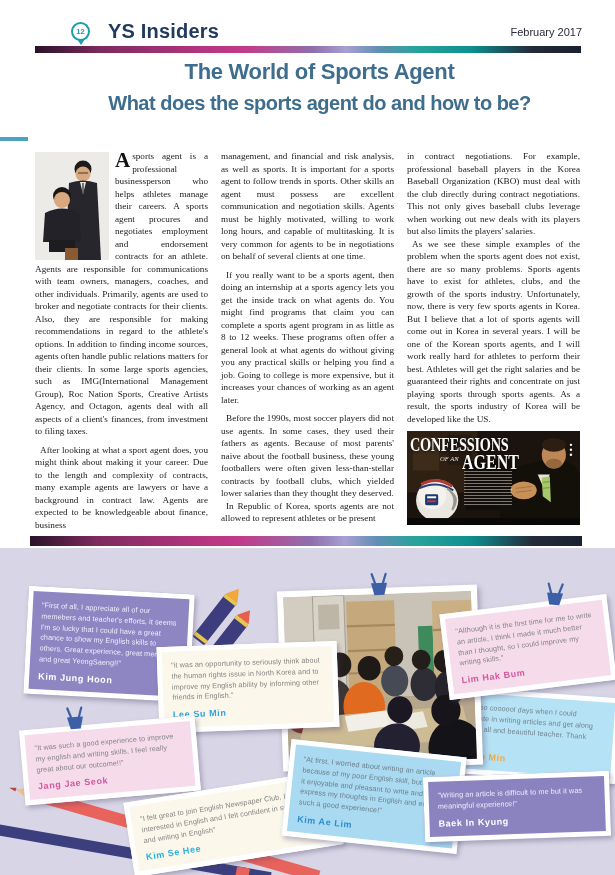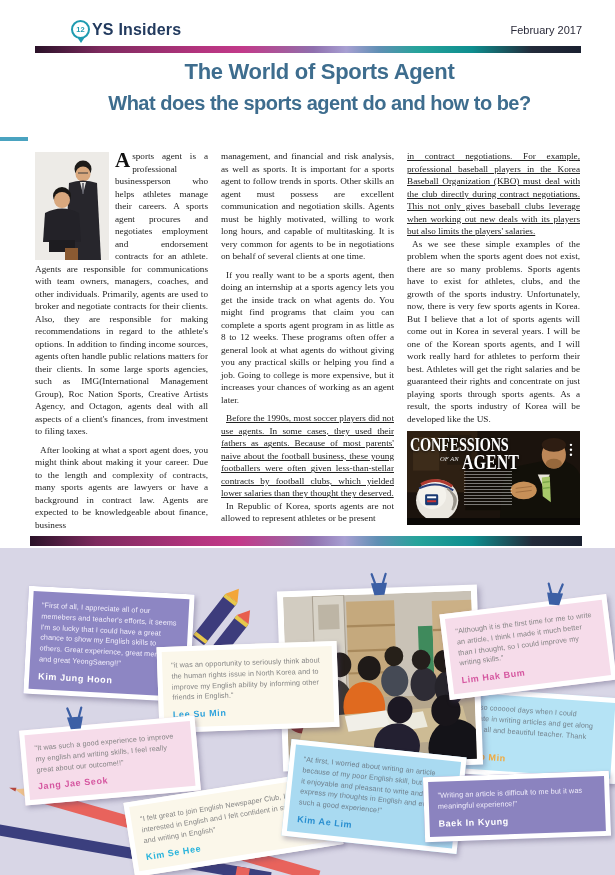--- a/index.html
+++ b/index.html
@@ -2,27 +2,27 @@
 <html><head>
 <meta charset="utf-8">
 <style>
   html,body{margin:0;padding:0;background:#fff;}
   .page{position:relative;width:615px;height:875px;overflow:hidden;background:#fff;
         font-family:"Liberation Sans",sans-serif;}
 
   
   .masthead{position:absolute;top:20px;left:33px;right:33px;display:flex;
             justify-content:space-between;align-items:center;}
-  .mast-left{display:flex;align-items:center;gap:2px;padding-left:38px;}
+  .mast-left{display:flex;align-items:center;gap:18px;padding-left:38px;}
   .pin{position:relative;width:15px;height:15px;border:2px solid #1f9bb0;border-radius:50%;
        display:flex;align-items:center;justify-content:center;
        font-size:7.5px;font-weight:bold;color:#1f9bb0;background:#fff;}
   .pin::after{content:"";position:absolute;left:50%;top:15px;transform:translateX(-50%);
        border-left:4px solid transparent;border-right:4px solid transparent;border-top:6px solid #1f9bb0;}
-  .mast-title{font-size:16px;font-weight:bold;color:#223a5e;letter-spacing:0.2px;}
+  .mast-title{font-size:20px;font-weight:bold;color:#223a5e;letter-spacing:0.2px;}
   .issue-date{font-size:11px;color:#2b2b3a;}
 
   .grad{background:linear-gradient(90deg,#2a1228 0%,#7d2a5e 12%,#b3347e 30%,#c23a8a 38%,
         #a45b9d 46%,#8f6fae 51%,#a79fd2 57%,#5f8fb4 63%,#27a39b 70%,#0e8e8f 80%,
         #232b3a 91%,#1a2030 100%);}
   .bar-top{position:absolute;top:46px;left:35px;width:546px;height:7px;}
   .bar-bottom{position:absolute;top:536px;left:30px;width:552px;height:10px;}
 
   
   .title-block{position:absolute;top:57px;left:12px;width:615px;text-align:center;color:#3e6d8e;}
@@ -30,21 +30,21 @@
   .title-l2{font-size:20px;font-weight:bold;line-height:32px;letter-spacing:-0.5px;}
   .byline{margin-top:5px;font-size:9.5px;color:#9b9b9b;}
   .accent-strip{position:absolute;top:137px;left:0;width:28px;height:4px;background:#4aa3c0;}
 
   
   .article{position:absolute;top:150px;left:35px;width:546px;height:388px;display:flex;gap:13px;
            overflow:hidden;}
   .col{width:173px;font-family:"Liberation Serif",serif;font-size:9.2px;line-height:1.36;
        color:#222;text-align:justify;}
   .para{margin:0 0 6px;}
-  .para.tight{margin-bottom:0;text-decoration:underline;}
+  .para.tight{margin-bottom:0;}
   .para.indent{text-indent:5px;}
   .dropcap{float:left;font-size:21px;line-height:17px;font-weight:bold;padding:2px 2px 0 0;color:#111;}
   .art-photo{float:left;width:74px;height:108px;margin:2px 6px 2px 0;background:#edebe7;}
   .art-photo svg{display:block;width:100%;height:100%;}
 
   
   .confess{position:relative;width:173px;height:94px;margin-top:5px;overflow:hidden;background:#1b130d;}
   .confess svg{position:absolute;inset:0;width:100%;height:100%;}
   .conf-t1{position:absolute;left:3px;top:1px;font-size:14px;font-weight:bold;color:#fff;
            letter-spacing:-0.2px;transform:scale(1.02,1.35);transform-origin:left top;
@@ -141,21 +141,21 @@
           <polygon points="45,30 51,30 48,42" fill="#e8e6e2"></polygon>
           <line x1="48" y1="31" x2="48" y2="42" stroke="#55555f" stroke-width="1.6"></line>
           <circle cx="27" cy="44" r="9" fill="#191715"></circle>
           <circle cx="27" cy="48" r="8" fill="#d9a87e"></circle>
           <path d="M10 61 Q27 52 44 61 L46 90 L8 90 Z" fill="#232228"></path>
           <rect x="14" y="88" width="26" height="12" fill="#1d1c20"></rect>
           <rect x="30" y="96" width="13" height="12" fill="#8a5a32"></rect>
         </svg>
       </div>
       <p class="para"><span class="dropcap">A</span><span>sports agent is a professional businessperson who helps athletes manage their careers. A sports agent procures and negotiates employment and endorsement contracts for an athlete. Agents are responsible for communications with team owners, managers, coaches, and other individuals. Primarily, agents are used to broker and negotiate contracts for their clients. Also, they are responsible for making recommendations in regard to the athlete's options. In addition to finding income sources, agents often handle public relations matters for their clients. In some large sports agencies, such as IMG(International Management Group), Roc Nation Sports, Creative Artists Agency, and Octagon, agents deal with all aspects of a client's finances, from investment to filing taxes.</span></p>
-      <p class="para indent">After looking at what a sport agent does, you might think about making it your career. Due to the length and complexity of contracts, many sports agents are lawyers or have a background in contract law. Agents are expected to be knowledgeable about finance, business</p>
+      <p class="para indent">After looking at what a sport agent does, you might think about making it your career. Due to the length and complexity of contracts, many example agents are lawyers or have a background in contract law. Agents are expected to be knowledgeable about finance, business</p>
     </div>
     <div class="col">
       <p class="para">management, and financial and risk analysis, as well as sports. It is important for a sports agent to follow trends in sports. Other skills an agent must possess are excellent communication and negotiation skills. Agents must be highly motivated, willing to work long hours, and capable of multitasking. It is very common for agents to be in negotiations on behalf of several clients at one time.</p>
       <p class="para indent">If you really want to be a sports agent, then doing an internship at a sports agency lets you get the inside track on what agents do. You might find programs that claim you can complete a sports agent program in as little as 8 to 12 weeks. These programs often offer a general look at what agents do without giving you any practical skills or helping you find a job. Going to college is more expensive, but it increases your chances of working as an agent later.</p>
       <p class="para indent tight">Before the 1990s, most soccer players did not use agents. In some cases, they used their fathers as agents. Because of most parents' naive about the football business, these young footballers were often given less-than-stellar contracts by football clubs, which yielded lower salaries than they thought they deserved.</p>
       <p class="para indent">In Republic of Korea, sports agents are not allowed to represent athletes or be present</p>
     </div>
     <div class="col">
       <p class="para tight">in contract negotiations. For example, professional baseball players in the Korea Baseball Organization (KBO) must deal with the club directly during contract negotiations. This not only gives baseball clubs leverage when working out new deals with its players but also limits the players' salaries.</p>
       <p class="para indent">As we see these simple examples of the problem when the sports agent does not exist, there are so many problems. Sports agents have to exist for athletes, clubs, and the growth of the sports industry. Unfortunately, now, there is very few sports agents in Korea. But I believe that a lot of sports agents will come out in Korea in several years. I will be one of the Korean sports agents, and I will work really hard for athletes to perform their best. Athletes will get the right salaries and be guaranteed their rights and concentrate on just playing sports through sports agents. As a result, the sports industry of Korea will be developed like the US.</p>

